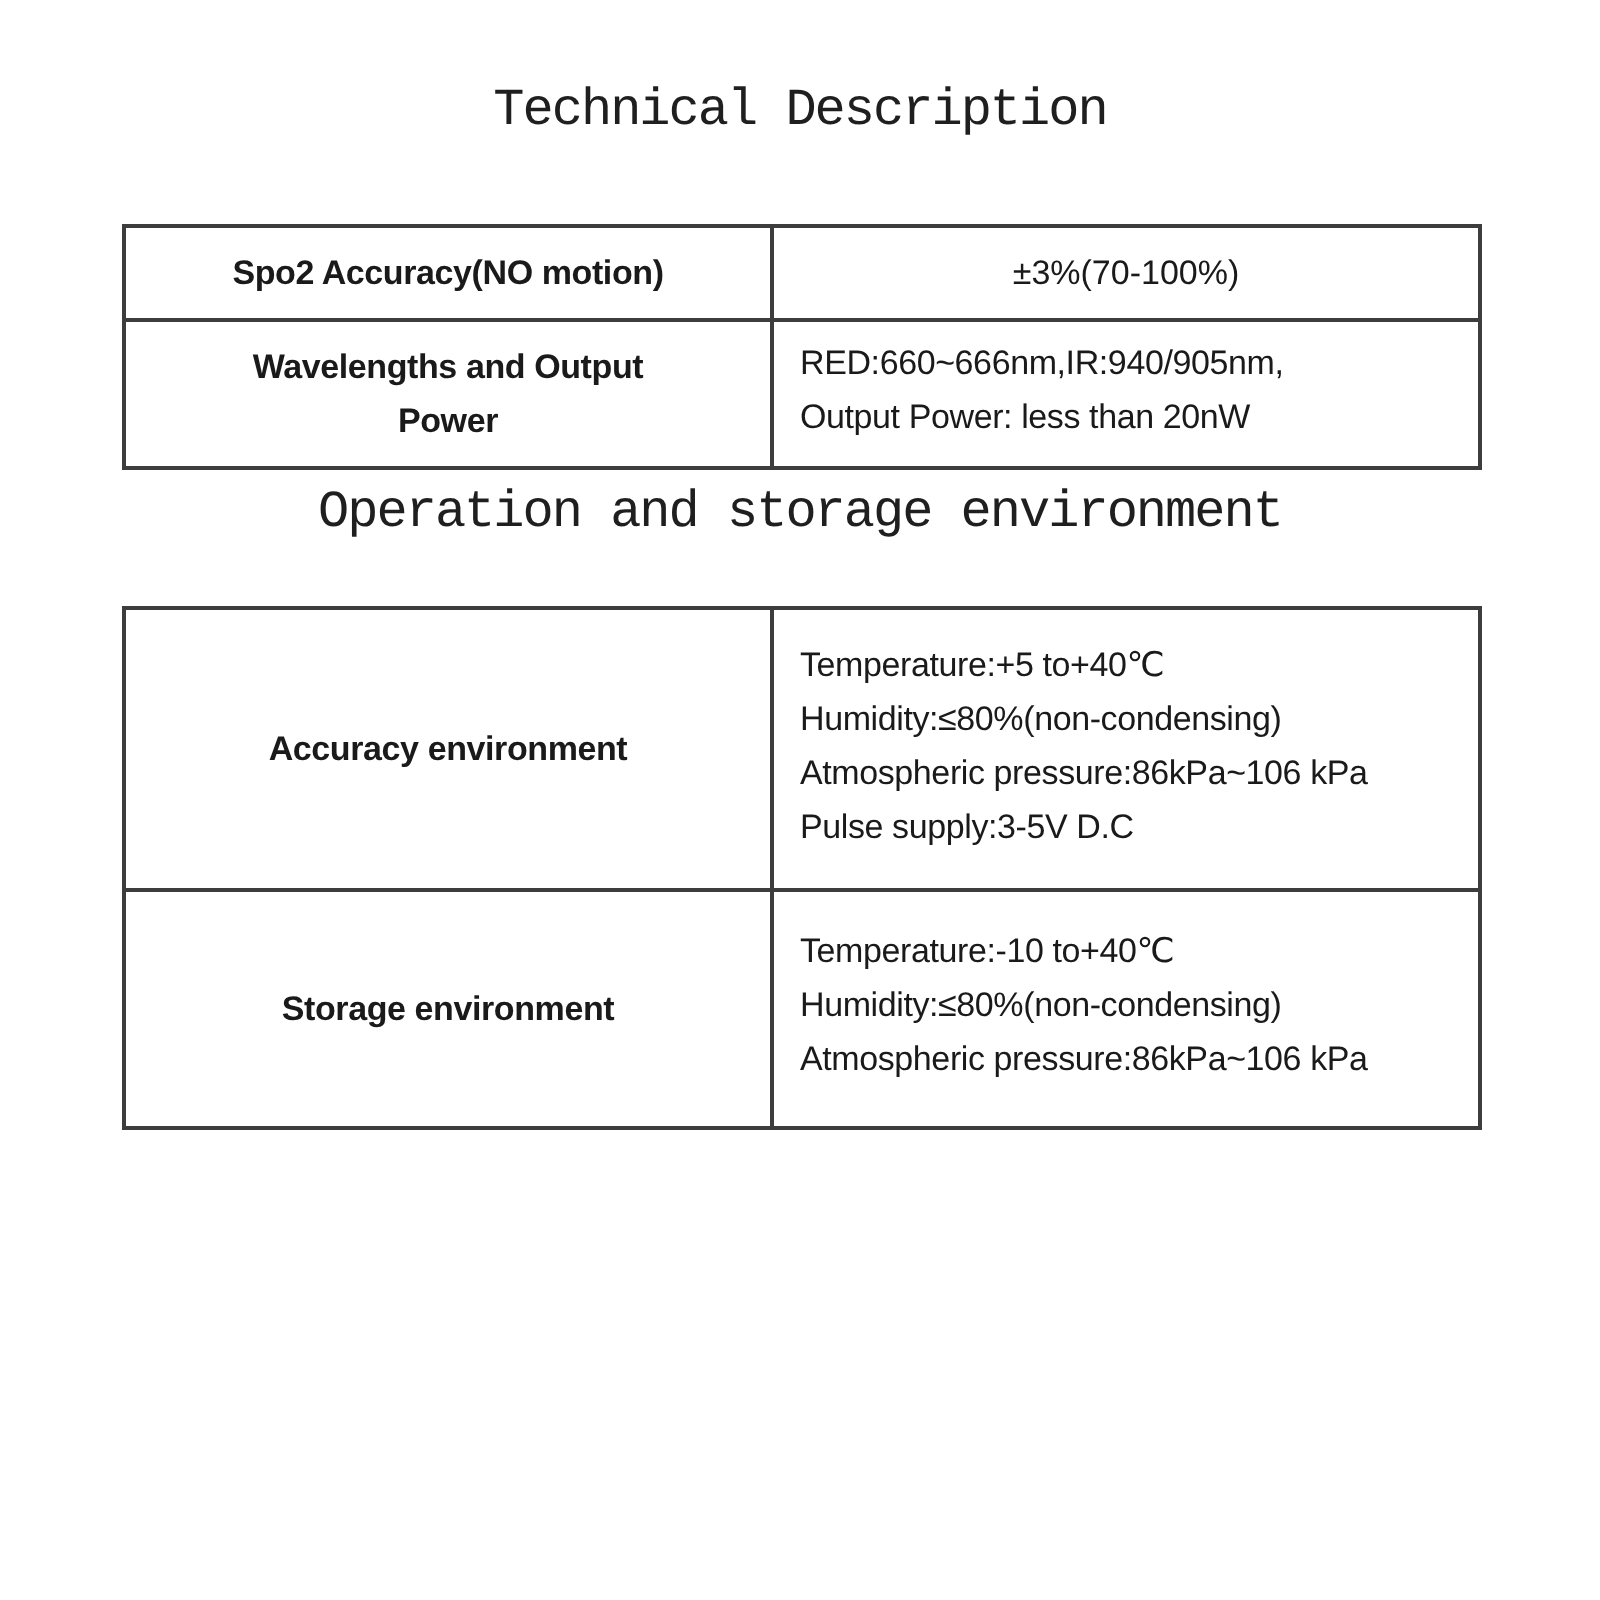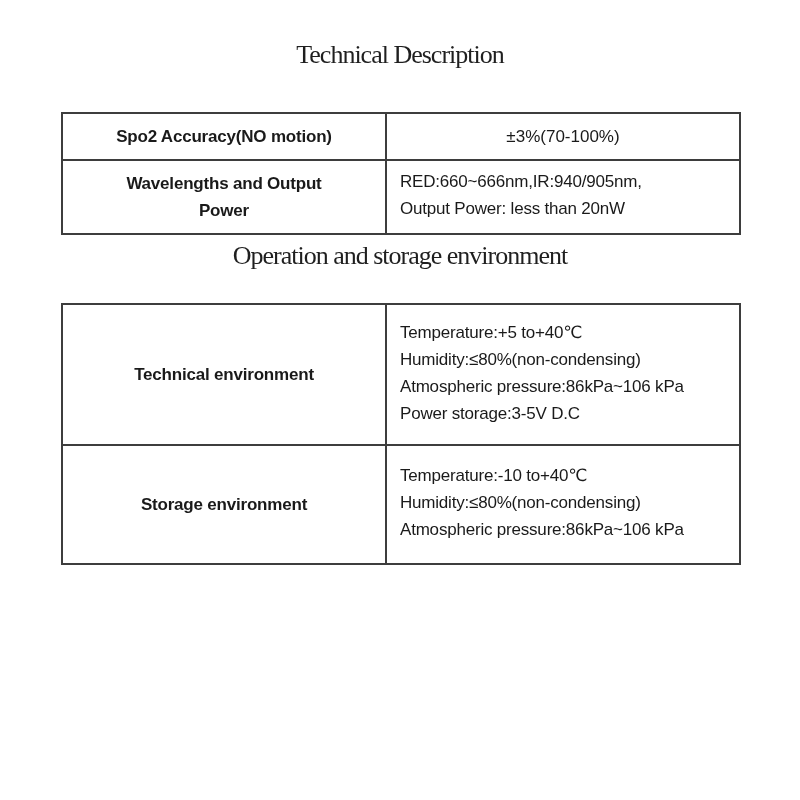--- a/index.html
+++ b/index.html
@@ -8,21 +8,21 @@
     background: #ffffff;
   }
   body {
     width: 800px;
     height: 800px;
     font-family: "Liberation Sans", "DejaVu Sans", sans-serif;
     color: #1a1a1a;
     overflow: hidden;
   }
   .section-heading {
-    font-family: Liberation Serif, serif;
+    font-family: Liberation Mono, monospace;
     font-weight: 400;
     font-size: 26px;
     line-height: 34px;
     letter-spacing: -1px;
     color: #1f1f1f;
     text-align: center;
     margin: 0;
   }
   .heading-technical { padding-top: 38px; }
   .heading-environment { margin-top: 4px; }
@@ -98,26 +98,26 @@
 
 <h2 class="section-heading heading-environment">Operation and storage environment</h2>
 
 <table class="spec-table table-environment">
   <colgroup>
     <col class="col-label">
     <col class="col-value">
   </colgroup>
   <tbody>
     <tr class="row-operation">
-      <td class="label-cell">Technical environment</td>
+      <td class="label-cell">Accuracy environment</td>
       <td class="value-cell-left">
         <div class="value-line">Temperature:+5 to+40℃</div>
         <div class="value-line">Humidity:≤80%(non-condensing)</div>
         <div class="value-line">Atmospheric pressure:86kPa~106 kPa</div>
-        <div class="value-line">Power storage:3-5V D.C</div>
+        <div class="value-line">Pulse supply:3-5V D.C</div>
       </td>
     </tr>
     <tr class="row-storage">
       <td class="label-cell">Storage environment</td>
       <td class="value-cell-left">
         <div class="value-line">Temperature:-10 to+40℃</div>
         <div class="value-line">Humidity:≤80%(non-condensing)</div>
         <div class="value-line">Atmospheric pressure:86kPa~106 kPa</div>
       </td>
     </tr>

